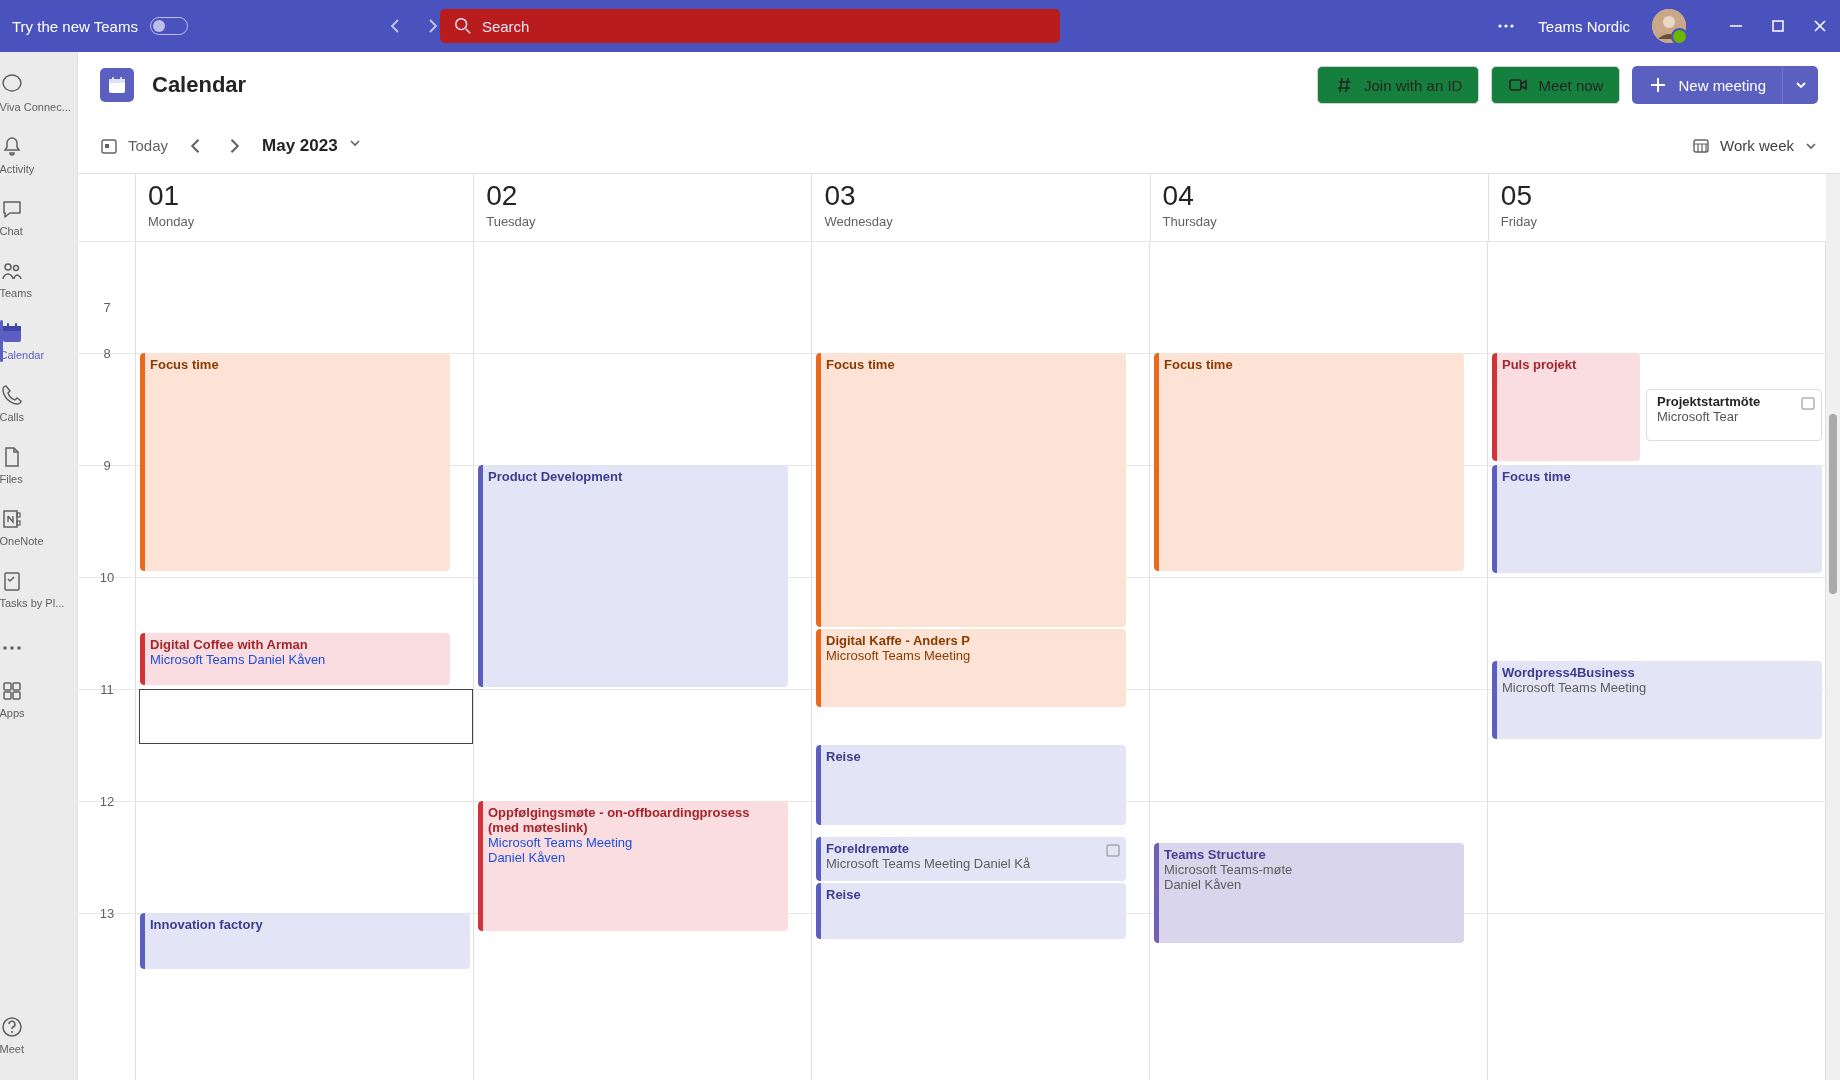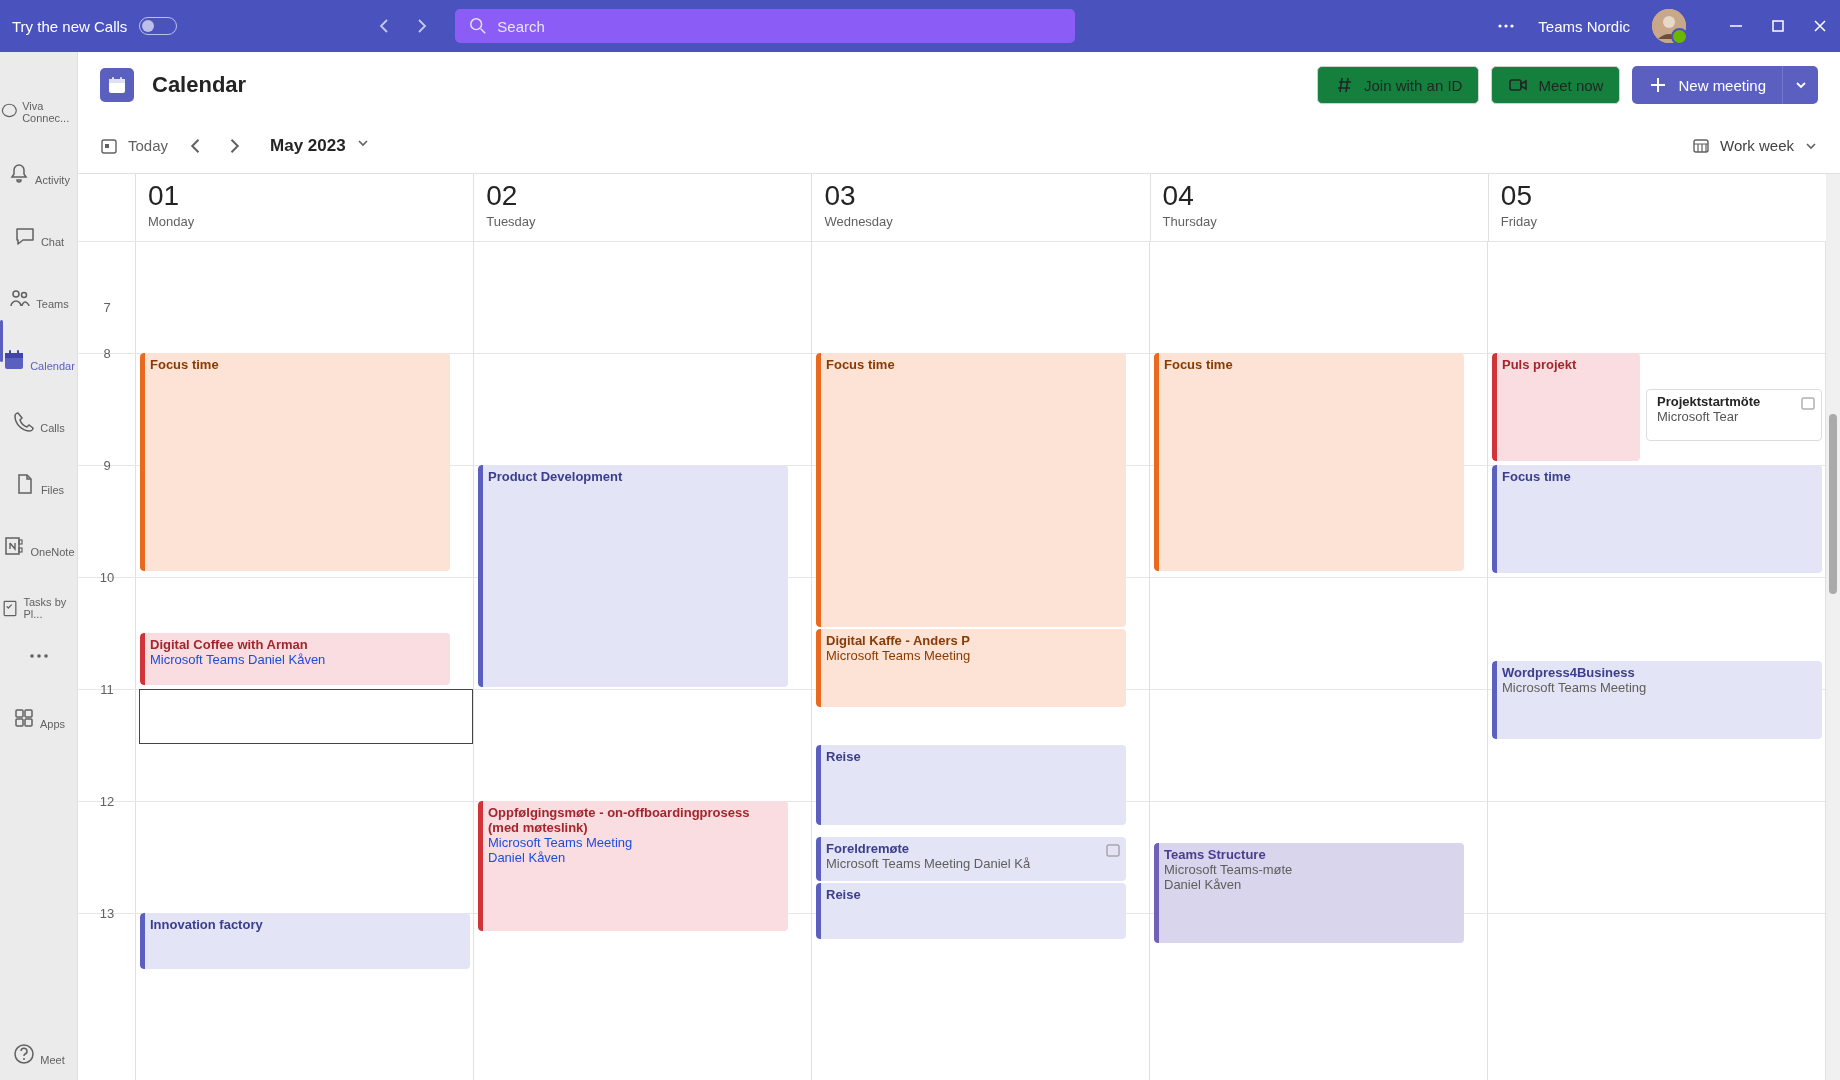--- a/index.html
+++ b/index.html
@@ -5,32 +5,32 @@
 * { box-sizing: border-box; margin: 0; padding: 0; font-family: "Segoe UI", -apple-system, sans-serif; }
 html, body { width: 1840px; height: 1080px; overflow: hidden; background: #f5f5f5; }
 
 
 .titlebar { height: 52px; background: #4a52bd; display: flex; align-items: center; color: #fff; padding: 0 12px; }
 .try-teams { display: flex; align-items: center; gap: 12px; font-size: 15px; }
 .toggle { width: 38px; height: 18px; border: 1.5px solid #bcc0e8; border-radius: 10px; position: relative; }
 .toggle::after { content: ""; position: absolute; width: 12px; height: 12px; border-radius: 50%; background: #bcc0e8; left: 2px; top: 1.5px; }
 .nav-arrows { margin-left: 200px; display: flex; gap: 20px; align-items: center; }
 .nav-arrow { width: 16px; height: 16px; color: #c5c8ea; cursor: pointer; }
-.searchbox { flex: 0 0 620px; margin-left: 26px; height: 34px; background: #8b5cf6; border-radius: 5px; display: flex; align-items: center; padding: 0 14px; gap: 10px; color: #e5e6f6; font-size: 15px; }
+.searchbox { flex: 0 0 620px; height: 34px; background: #b91c1c; border-radius: 5px; display: flex; align-items: center; padding: 0 14px; gap: 10px; color: #e5e6f6; font-size: 15px; }
 .searchbox svg { width: 18px; height: 18px; }
 .titlebar-right { margin-left: auto; display: flex; align-items: center; gap: 22px; }
 .org-name { font-size: 15px; }
 .avatar { width: 34px; height: 34px; border-radius: 50%; background: #d0b090; position: relative; display: flex; align-items: center; justify-content: center; overflow: visible; }
 .avatar::after { content: ""; position: absolute; right: -2px; bottom: -2px; width: 13px; height: 13px; border-radius: 50%; background: #6bb700; border: 2px solid #4a52bd; }
 .win-controls { display: flex; gap: 26px; margin-left: 20px; }
 .win-btn { width: 16px; height: 16px; color: #fff; cursor: pointer; }
 
 
 .apprail { position: absolute; left: 0; top: 52px; bottom: 0; width: 78px; background: #ebebeb; border-right: 1px solid #e0e0e0; display: flex; flex-direction: column; align-items: center; padding-top: 10px; gap: 0; }
-.rail-item { width: 78px; height: 62px; display: flex; flex-direction: row; align-items: flex-end; justify-content: center; gap: 4px; color: #616161; font-size: 11px; cursor: pointer; position: relative; }
+.rail-item { width: 78px; height: 62px; display: flex; flex-direction: column; align-items: flex-start; justify-content: center; gap: 4px; color: #616161; font-size: 11px; cursor: pointer; position: relative; }
 .rail-item svg { width: 24px; height: 24px; }
 .rail-item.active { color: #5b60c0; }
 .rail-item.active::before { content: ""; position: absolute; left: 0; top: 10px; bottom: 10px; width: 3px; background: #5b60c0; border-radius: 2px; }
 .rail-item.active svg { fill: #5b60c0; }
 .rail-more { margin-top: 8px; }
 .rail-bottom { margin-top: auto; margin-bottom: 14px; }
 
 
 .content { position: absolute; left: 78px; top: 52px; right: 0; bottom: 0; display: flex; flex-direction: column; background: #fff; }
 
@@ -44,21 +44,21 @@
 .btn svg { width: 20px; height: 20px; }
 .btn-primary { background: #5b60c0; color: #fff; border: none; }
 .btn-split { display: flex; }
 .btn-split .btn-primary { border-radius: 5px 0 0 5px; }
 .btn-split .chev { width: 36px; height: 38px; background: #5b60c0; border-left: 1px solid #7378cc; border-radius: 0 5px 5px 0; display: flex; align-items: center; justify-content: center; color: #fff; }
 
 
 .toolbar { height: 56px; display: flex; align-items: center; padding: 0 22px; gap: 18px; border-bottom: 1px solid #e0e0e0; }
 .toolbar .today { display: flex; align-items: center; gap: 10px; color: #616161; font-size: 15px; cursor: pointer; }
 .toolbar .chev-btn { width: 20px; height: 20px; color: #616161; cursor: pointer; }
-.toolbar .month { font-size: 17px; font-weight: 700; color: #242424; display: flex; gap: 10px; cursor: pointer; margin-left: 8px; }
+.toolbar .month { font-size: 17px; font-weight: 700; color: #242424; display: flex; gap: 10px; cursor: pointer; }
 .toolbar .view-switch { margin-left: auto; display: flex; align-items: center; gap: 10px; color: #424242; font-size: 15px; cursor: pointer; }
 
 
 .calgrid { flex: 1; display: flex; position: relative; overflow: hidden; }
 .timecol { width: 58px; border-right: 1px solid #e0e0e0; }
 .dayheads { position: absolute; left: 58px; right: 14px; top: 0; height: 67px; display: flex; z-index: 10; background: #fff; }
 .dayhead { flex: 1; border-right: 1px solid #e0e0e0; padding: 6px 12px; }
 .dayhead:last-child { border-right: none; }
 .dayhead .num { font-size: 28px; color: #242424; font-weight: 400; }
 .dayhead .name { font-size: 13px; color: #616161; margin-top: 2px; }
@@ -93,21 +93,21 @@
 .ev-purple-md .sub { color: #605e5c; }
 
 .now-lines { position: absolute; border: 1px solid #444; background: transparent; border-radius: 0; }
 .calendar-icon-inline { position: absolute; right: 6px; top: 6px; width: 14px; height: 14px; color: #888; }
 </style>
 </head>
 <body>
 
 <div class="titlebar">
   <div class="try-teams">
-    <span>Try the new Calls</span>
+    <span>Try the new Teams</span>
     <span class="toggle"></span>
   </div>
   <div class="nav-arrows">
     <svg class="nav-arrow" viewBox="0 0 16 16">
         <path d="M10 2 L4 8 L10 14" stroke="currentColor" stroke-width="1.8" fill="none"></path>
       </svg>
     <svg class="nav-arrow" viewBox="0 0 16 16">
         <path d="M6 2 L12 8 L6 14" stroke="currentColor" stroke-width="1.8" fill="none"></path>
       </svg>
   </div>

